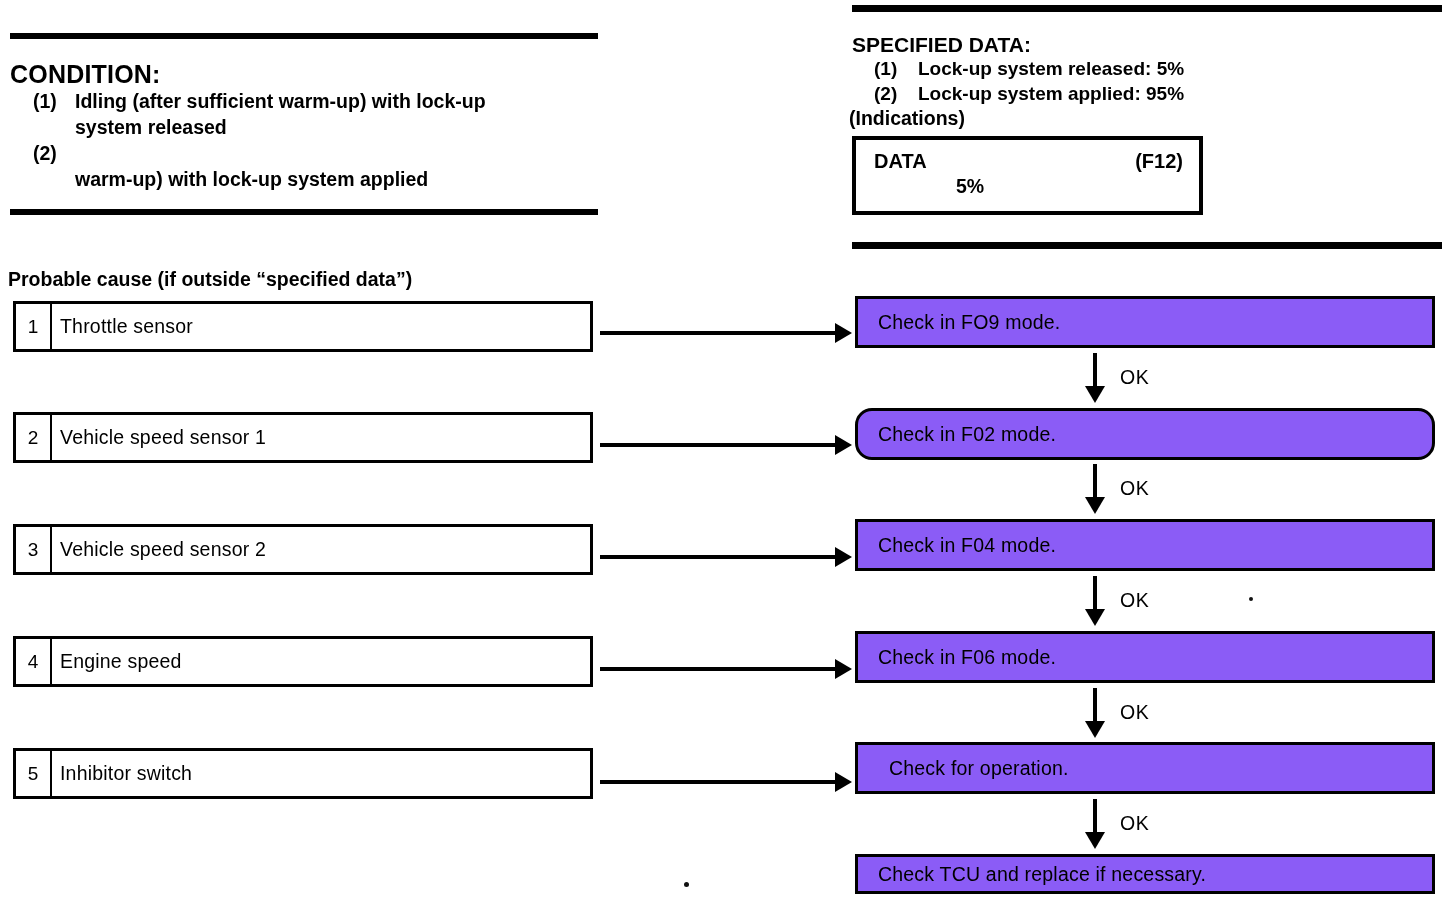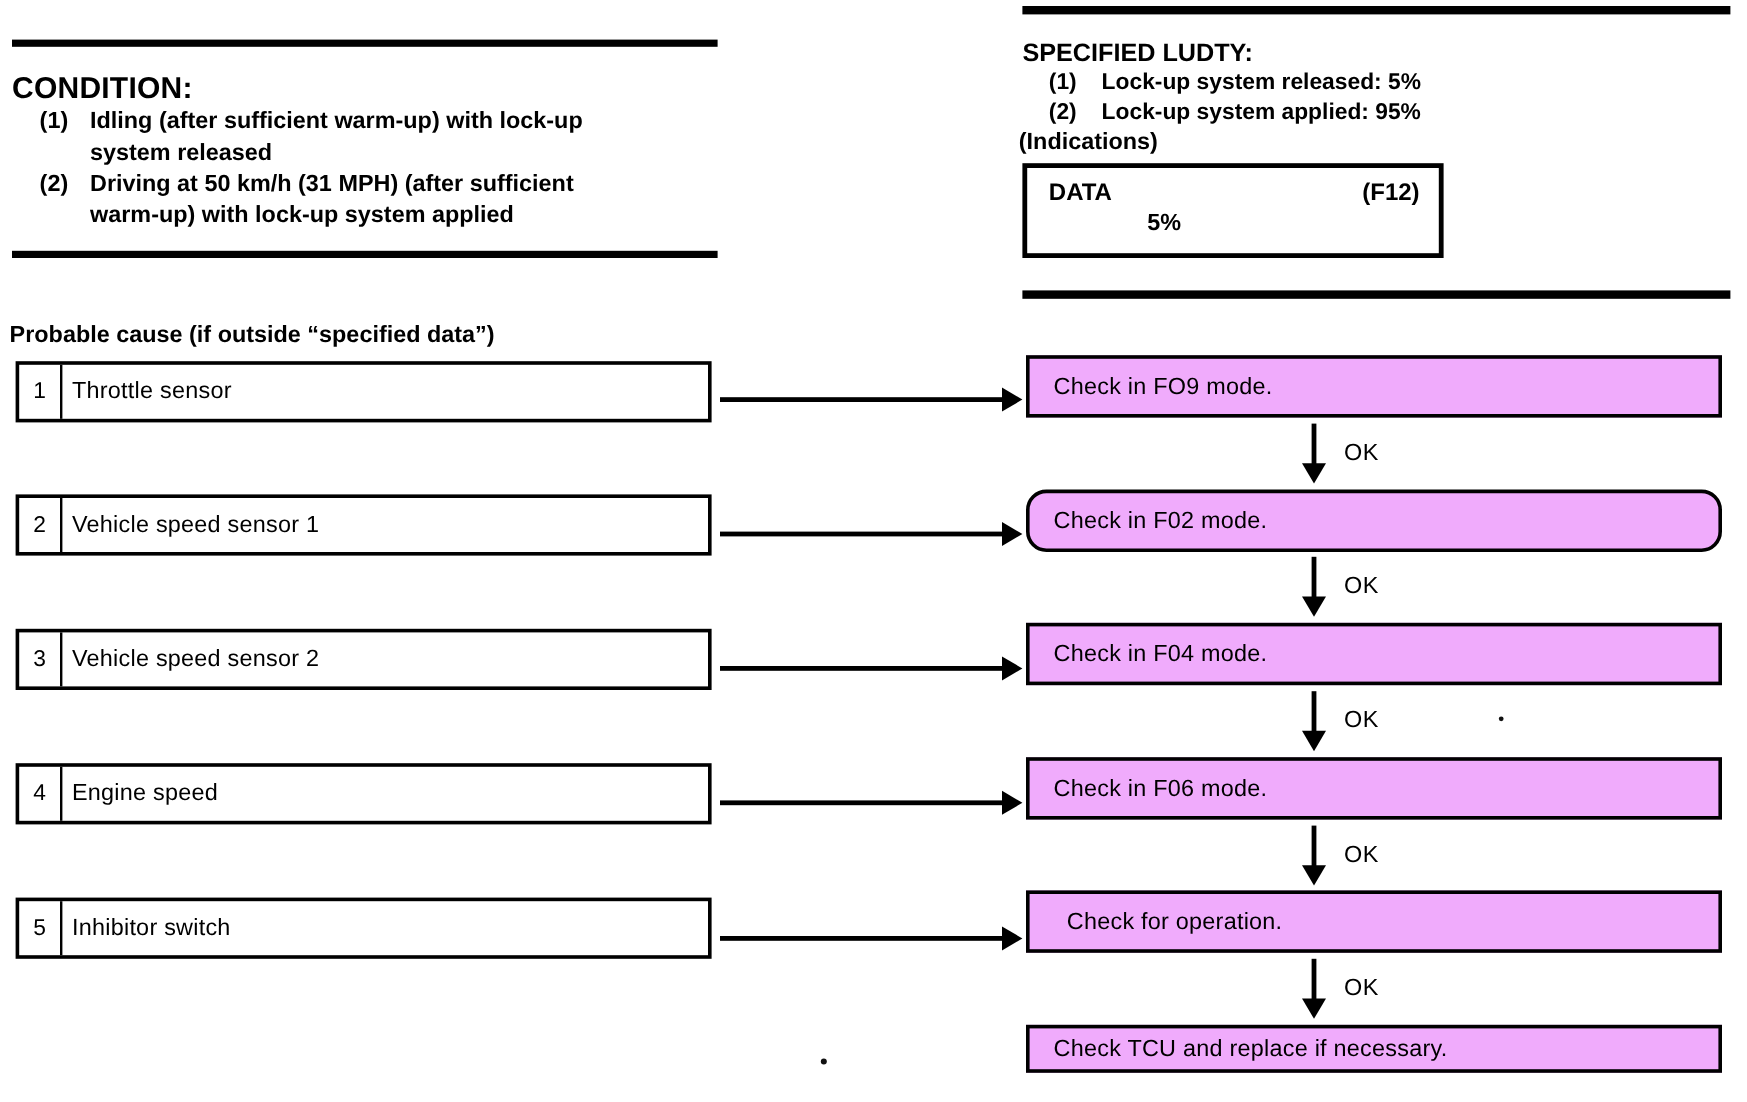--- a/index.html
+++ b/index.html
@@ -121,21 +121,21 @@
     font-weight: 700;
   }
   
   .step-box {
     position: absolute;
     left: 855px;
     width: 580px;
     height: 52px;
     border: 3px solid #000;
     box-sizing: border-box;
-    background: #f0abfc;
+    background: #8b5cf6;
     display: flex;
     align-items: center;
     padding-left: 20px;
     font-size: 19.5px;
     letter-spacing: 0.2px;
   }
   
   .h-arrow {
     position: absolute;
     height: 4px;
@@ -191,21 +191,21 @@
     <span class="cond-num">(1)</span>
     <span class="cond-text">
       <span>Idling (after sufficient warm-up) with lock-up</span><br>
       <span>system released</span>
     </span>
   </div>
 
   <div class="cond-item" style="top:140px;">
     <span class="cond-num">(2)</span>
     <span class="cond-text">
-      <span>Driving at 50 km/h (31 MPH) (after sufficient</span><br>
+      <br>
       <span>warm-up) with lock-up system applied</span>
     </span>
   </div>
 
   <div class="rule" style="left:10px; top:209px; width:588px; height:6px;"></div>
 
   <div class="probable-heading">Probable cause (if outside “specified data”)</div>
 
   <div class="cause-box" style="top:301px;">
     <div class="cause-num">1</div>
@@ -229,21 +229,21 @@
   </div>
 
   <div class="h-arrow" style="left:600px; top:331px; width:236px;"></div>
   <div class="h-arrow" style="left:600px; top:443px; width:236px;"></div>
   <div class="h-arrow" style="left:600px; top:555px; width:236px;"></div>
   <div class="h-arrow" style="left:600px; top:667px; width:236px;"></div>
   <div class="h-arrow" style="left:600px; top:780px; width:236px;"></div>
 
   <div class="rule" style="left:852px; top:5px; width:590px; height:7px;"></div>
 
-  <div class="spec-heading">SPECIFIED LUDTY:</div>
+  <div class="spec-heading">SPECIFIED DATA:</div>
 
   <div class="spec-item" style="top:58px;">
     <span class="spec-num">(1)</span>
     <span>Lock-up system released: 5%</span>
   </div>
   <div class="spec-item" style="top:83px;">
     <span class="spec-num">(2)</span>
     <span>Lock-up system applied: 95%</span>
   </div>
 

